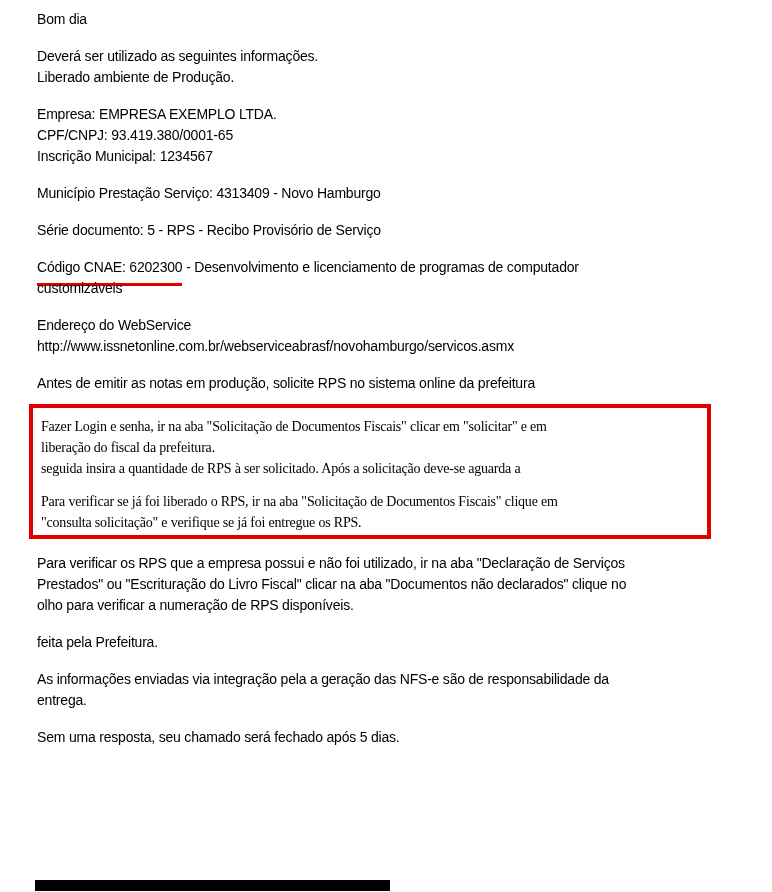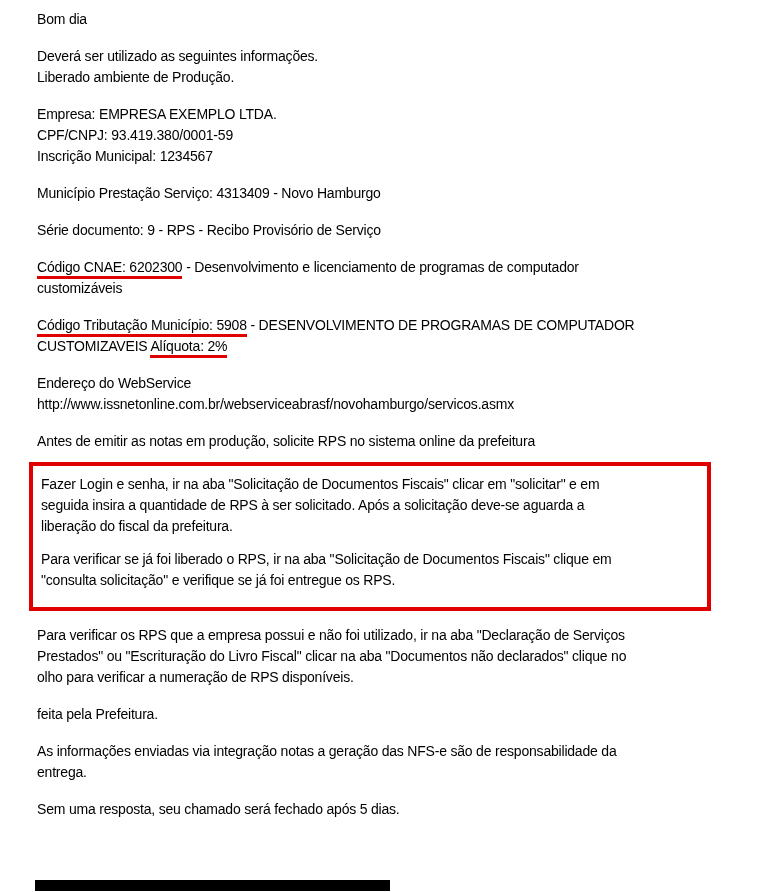--- a/index.html
+++ b/index.html
@@ -19,29 +19,30 @@
     font-family: "Liberation Sans", sans-serif;
     font-size: 14px;
     line-height: 21px;
     letter-spacing: -0.2px;
     color: #000000;
   }
   .para { margin: 0 0 16px 0; }
   .ln { display: block; white-space: nowrap; }
   .u {
     border-bottom: 3px solid #e00000;
-    padding-bottom: 1px;
+    padding-bottom: 8px;
   }
   .redbox {
     box-sizing: border-box;
     width: 682px;
     margin: -6px 0 14px -8px;
     border: 4px solid #e00000;
-    padding: 8px 8px 16px 8px;
+    padding: 8px 8px 2px 8px;
     overflow: hidden;
+    font-family: Liberation Serif, serif;
   }
   .redbox .para:last-child { margin-bottom: 0; }
   .redbox .para:first-child { margin-bottom: 12px; }
   .redaction {
     position: absolute;
     left: 35px;
     top: 880px;
     width: 355px;
     height: 11px;
     background: #000000;
@@ -56,75 +57,71 @@
     <span class="ln">Bom dia</span>
   </div>
 
   <div class="para">
     <span class="ln">Deverá ser utilizado as seguintes informações.</span>
     <span class="ln">Liberado ambiente de Produção.</span>
   </div>
 
   <div class="para">
     <span class="ln">Empresa: EMPRESA EXEMPLO LTDA.</span>
-    <span class="ln">CPF/CNPJ: 93.419.380/0001-59</span>
+    <span class="ln">CPF/CNPJ: 93.419.380/0001-65</span>
     <span class="ln">Inscrição Municipal: 1234567</span>
   </div>
 
   <div class="para">
     <span class="ln">Município Prestação Serviço: 4313409 - Novo Hamburgo</span>
   </div>
 
   <div class="para">
-    <span class="ln">Série documento: 9 - RPS - Recibo Provisório de Serviço</span>
+    <span class="ln">Série documento: 5 - RPS - Recibo Provisório de Serviço</span>
   </div>
 
   <div class="para">
     <span class="ln"><span class="u">Código CNAE: 6202300</span><span> - Desenvolvimento e licenciamento de programas de computador</span></span>
     <span class="ln">customizáveis</span>
   </div>
 
-  <div class="para">
-    <span class="ln"><span class="u">Código Tributação Município: 5908</span><span> - DESENVOLVIMENTO DE PROGRAMAS DE COMPUTADOR</span></span>
-    <span class="ln"><span>CUSTOMIZAVEIS </span><span class="u">Alíquota: 2%</span></span>
-  </div>
 
   <div class="para">
     <span class="ln">Endereço do WebService</span>
     <span class="ln">http://www.issnetonline.com.br/webserviceabrasf/novohamburgo/servicos.asmx</span>
   </div>
 
   <div class="para">
     <span class="ln">Antes de emitir as notas em produção, solicite RPS no sistema online da prefeitura</span>
   </div>
 
   <div class="redbox">
     <div class="para">
       <span class="ln">Fazer Login e senha, ir na aba "Solicitação de Documentos Fiscais" clicar em "solicitar" e em</span>
+      <span class="ln">liberação do fiscal da prefeitura.</span>
       <span class="ln">seguida insira a quantidade de RPS à ser solicitado. Após a solicitação deve-se aguarda a</span>
-      <span class="ln">liberação do fiscal da prefeitura.</span>
     </div>
     <div class="para">
       <span class="ln">Para verificar se já foi liberado o RPS, ir na aba "Solicitação de Documentos Fiscais" clique em</span>
       <span class="ln">"consulta solicitação" e verifique se já foi entregue os RPS.</span>
     </div>
   </div>
 
   <div class="para">
     <span class="ln">Para verificar os RPS que a empresa possui e não foi utilizado, ir na aba "Declaração de Serviços</span>
     <span class="ln">Prestados" ou "Escrituração do Livro Fiscal" clicar na aba "Documentos não declarados" clique no</span>
     <span class="ln">olho para verificar a numeração de RPS disponíveis.</span>
   </div>
 
   <div class="para">
     <span class="ln">feita pela Prefeitura.</span>
   </div>
 
   <div class="para">
-    <span class="ln">As informações enviadas via integração notas a geração das NFS-e são de responsabilidade da</span>
+    <span class="ln">As informações enviadas via integração pela a geração das NFS-e são de responsabilidade da</span>
     <span class="ln">entrega.</span>
   </div>
 
 
   <div class="para">
     <span class="ln">Sem uma resposta, seu chamado será fechado após 5 dias.</span>
   </div>
 
   <div class="redaction"></div>
 

